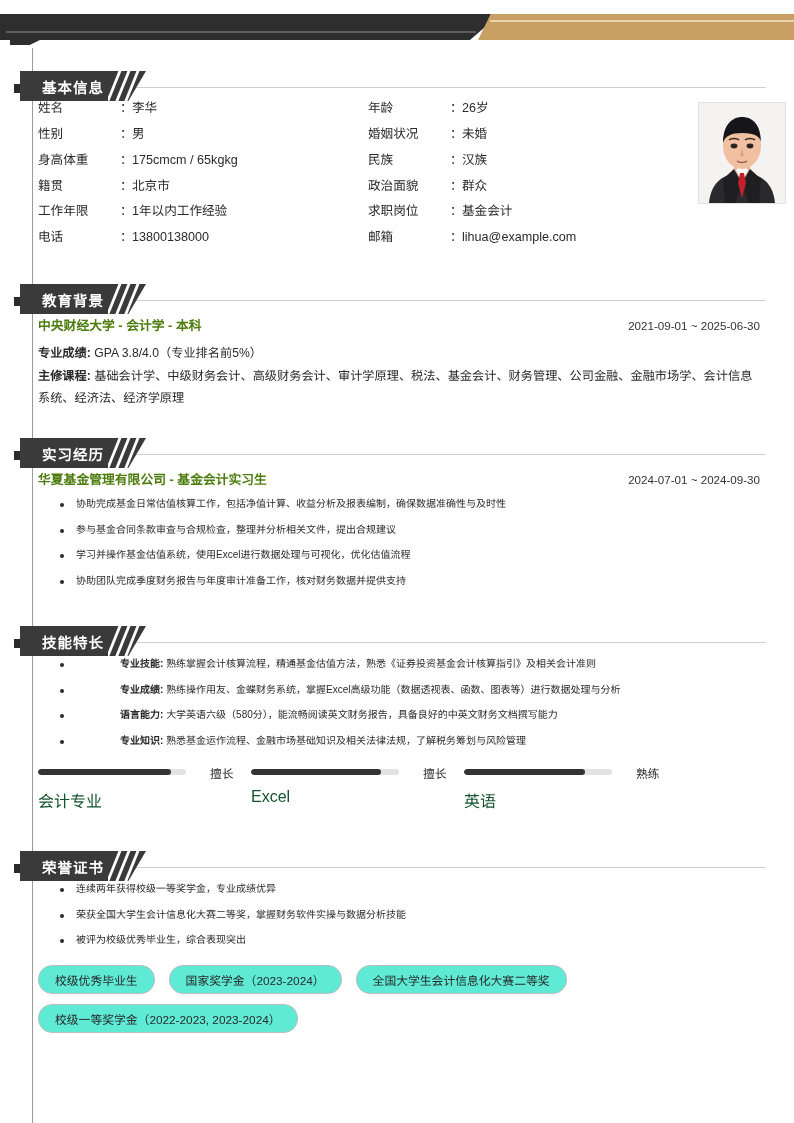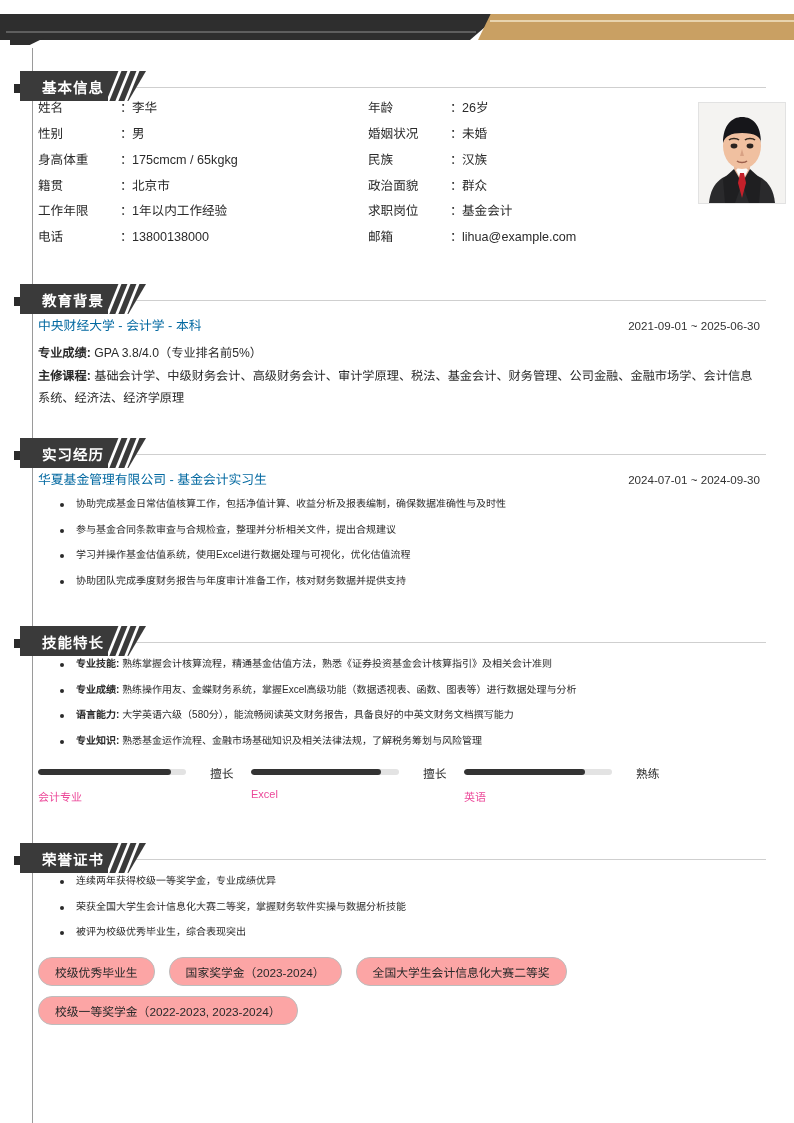--- a/index.html
+++ b/index.html
@@ -197,22 +197,22 @@
 
   
   .entry-head {
     display: flex;
     align-items: baseline;
     justify-content: space-between;
     margin-bottom: 9px;
   }
   .entry-title {
     font-size: 12.8px;
-    font-weight: normal;
-    color: #0369a1;
+    font-weight: bold;
+    color: #4d7c0f;
   }
   .entry-date {
     font-size: 11.6px;
     color: #333333;
     white-space: nowrap;
   }
   .detail-line {
     font-size: 12.2px;
     color: #2a2a2a;
     line-height: 1.75;
@@ -237,21 +237,21 @@
   ul.bullets li::before {
     content: "";
     position: absolute;
     left: 0;
     top: 6px;
     width: 4px;
     height: 4px;
     border-radius: 50%;
     background: #2a2a2a;
   }
-  ul.bullets li b { font-weight: bold; }
+  ul.bullets li b { font-weight: bold; margin-left: 44px; }
 
   
   .bars {
     padding: 6px 6px 2px 38px;
     display: flex;
     flex-wrap: wrap;
   }
   .bar-cell {
     width: 213px;
     margin-bottom: 16px;
@@ -274,39 +274,39 @@
     border-radius: 3px;
   }
   .bar-level {
     margin-left: 24px;
     font-size: 11.8px;
     color: #2a2a2a;
     white-space: nowrap;
   }
   .bar-name {
     margin-top: 9px;
-    font-size: 11px;
-    color: #ec4899;
+    font-size: 16px;
+    color: #14532d;
   }
 
   
   .tags {
     padding: 4px 6px 6px 38px;
     display: flex;
     flex-wrap: wrap;
     gap: 10px 14px;
     max-width: 640px;
   }
   .tag {
     border: 1px solid #bdbdbd;
     border-radius: 14px;
     padding: 5px 16px;
     font-size: 11.8px;
     color: #2a2a2a;
-    background: #fca5a5;
+    background: #5eead4;
     white-space: nowrap;
   }
 </style>
 </head>
 <body>
 
 <div class="top-bar">
   <div class="top-bar-dark"></div>
   <div class="top-bar-dark-inner"></div>
   <div class="top-bar-gold"></div>

